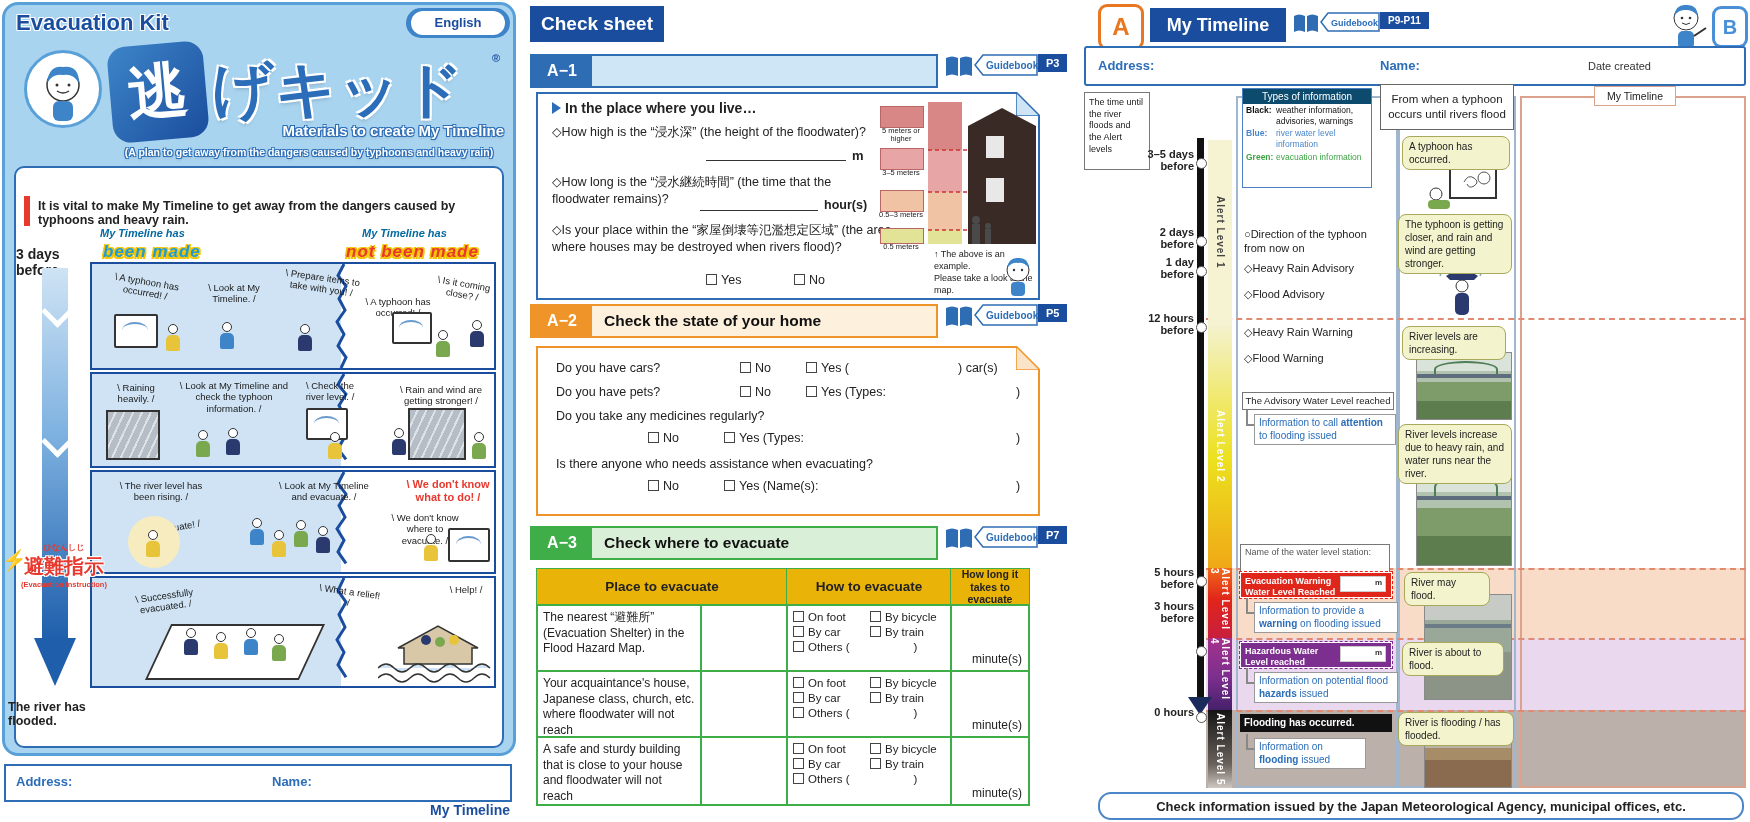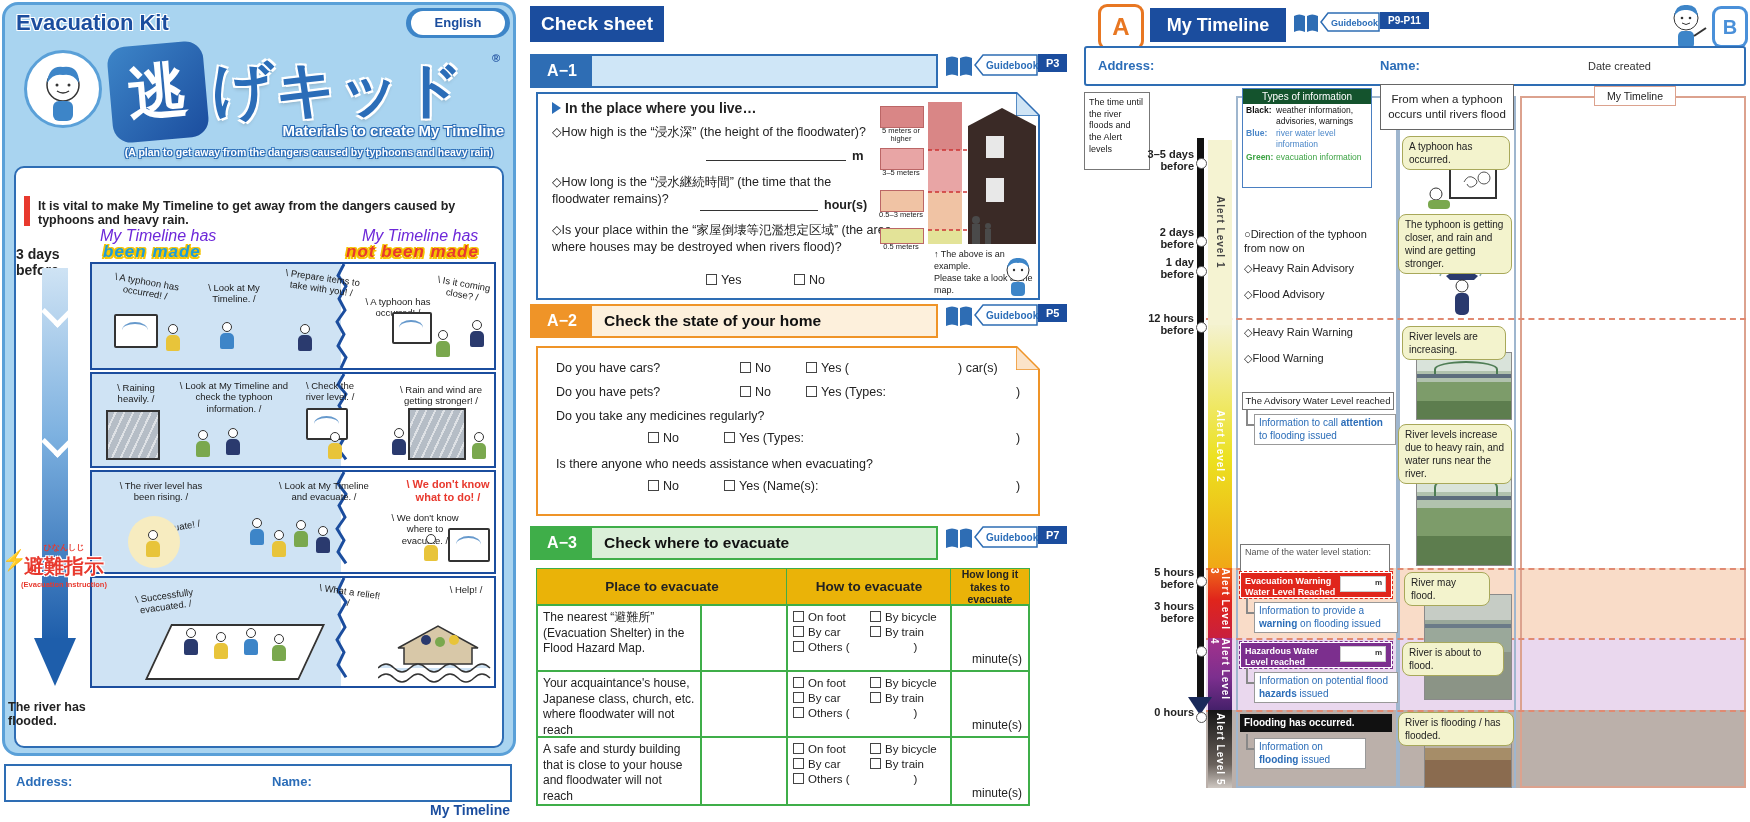--- a/index.html
+++ b/index.html
@@ -14,21 +14,21 @@
   .avatar{left:24px;top:50px;width:78px;height:78px;background:#fff;border:3px solid #5aa0d8;border-radius:50%;box-sizing:border-box}
   .tile{left:110px;top:44px;width:96px;height:96px;background:linear-gradient(135deg,#3d85c8,#1b4d9e);border-radius:18px;transform:rotate(-5deg);color:#fff;font-size:60px;font-weight:bold;text-align:center;line-height:96px}
   .bigjp{left:212px;top:50px;font-size:60px;font-weight:bold;color:#2b6db8;letter-spacing:2px;text-shadow:-2px -2px 0 #fff,2px -2px 0 #fff,-2px 2px 0 #fff,2px 2px 0 #fff,0 3px 4px rgba(0,0,0,.2)}
   .reg{left:492px;top:52px;font-size:11px;color:#1b4d9e;font-weight:bold}
   .osub{color:#fff;font-weight:bold;text-shadow:-1px -1px 0 #2b6db8,1px -1px 0 #2b6db8,-1px 1px 0 #2b6db8,1px 1px 0 #2b6db8,0 2px 3px rgba(0,0,0,.2)}
   .sub1{left:232px;top:122px;width:272px;font-size:15px;text-align:right}
   .sub2{left:110px;top:146px;width:398px;font-size:10.5px;text-align:center}
   .wbox{left:14px;top:166px;width:490px;height:582px;background:#fff;border:2.5px solid #2e6db4;border-radius:10px;box-sizing:border-box}
   .redbar{left:24px;top:196px;width:6px;height:30px;background:#e8392e}
   .intro{left:38px;top:199px;width:458px;font-size:12.5px;font-weight:bold}
-  .colpre{font-size:16px;font-weight:normal;font-style:italic;color:#6d28d9}
+  .colpre{font-size:11px;font-weight:bold;font-style:italic;color:#0369a1}
   .colword{font-size:17px;font-weight:bold;font-style:italic;letter-spacing:1px;text-shadow:-1.5px -1.5px 0 #f5c400,1.5px -1.5px 0 #f5c400,-1.5px 1.5px 0 #f5c400,1.5px 1.5px 0 #f5c400}
   .made{color:#1f9cd8}.notmade{color:#e8392e}
   .tlabel{font-size:14px;font-weight:bold;color:#222}
   .arrowstrip{left:42px;top:268px;width:26px;height:372px;background:linear-gradient(#cfe3f4,#7db1e0 45%,#1e5eab)}
   .arrowhead{left:34px;top:638px;width:0;height:0;border-left:21px solid transparent;border-right:21px solid transparent;border-top:48px solid #1e5eab}
   .chev{left:46px;width:18px;height:18px;border-right:5px solid #fff;border-bottom:5px solid #fff;transform:rotate(45deg)}
   .crow{border:2.5px solid #1b4d9e;background:#fff;box-sizing:border-box;overflow:hidden}
   .crow .half{position:absolute;top:0;bottom:0;left:0;width:62%;background:#cfe3f4}
   .zig{position:absolute;top:0;left:60%;height:100%;width:22px}
   .cap{position:absolute;font-size:9.5px;line-height:1.2;text-align:center;color:#1a1a1a}
@@ -68,21 +68,21 @@
   .tcell{position:absolute;border:1px solid #3fae49;box-sizing:border-box;font-size:12px;padding:5px 6px;line-height:1.3}
   .thead{background:#eab308;font-weight:bold;text-align:center;display:flex;align-items:center;justify-content:center}
   .mins{position:absolute;font-size:12px;text-align:right}
   
   .badge{position:absolute;border-radius:9px;padding:3px;box-sizing:border-box}
   .badge .in{width:100%;height:100%;background:#fff;border-radius:6px;display:flex;align-items:center;justify-content:center;font-weight:bold}
   .ttitle{left:1150px;top:8px;width:136px;height:34px;background:#1b4d9e;color:#fff;font-size:18px;font-weight:bold;text-align:center;line-height:34px}
   .raddr{left:1084px;top:46px;width:662px;height:40px;border:2px solid #2e6db4;border-radius:3px;background:#fff;box-sizing:border-box}
   .axnote{left:1084px;top:92px;width:66px;height:78px;border:1.5px solid #777;background:#fff;font-size:9px;line-height:1.3;padding:4px;box-sizing:border-box}
   .legend{left:1242px;top:88px;width:130px;height:100px;border:1.5px solid #4a7fc1;background:#fff;box-sizing:border-box;z-index:6}
-  .leghdr{background:#14532d;color:#fff;font-size:10px;text-align:center;padding:2px 0}
+  .leghdr{background:#0c4a6e;color:#fff;font-size:10px;text-align:center;padding:2px 0}
   .legrow{font-size:8.5px;line-height:1.25;padding:1px 3px;display:flex}
   .legrow .k{flex:none;width:30px;font-weight:bold}
   .lg-black{color:#111}.lg-blue{color:#4a86c8}.lg-green{color:#3da344}
   .colhdr2{left:1380px;top:84px;width:132px;height:44px;border:1.5px solid #666;background:#fff;font-size:11.5px;text-align:center;display:flex;align-items:center;justify-content:center;z-index:6;line-height:1.3}
   .colhdr3{left:1594px;top:86px;width:80px;height:18px;border:1.5px solid #dca28e;background:#fff;font-size:10.5px;text-align:center;line-height:18px;z-index:6}
   .rowbg{position:absolute;left:1206px;width:540px}
   .dash{position:absolute;left:1206px;width:540px;border-top:2px dashed #e08a72;z-index:3}
   .colbox{position:absolute;border:2px solid #9fb6ce;box-sizing:border-box;z-index:2}
   .mtcol{position:absolute;border:2px solid #dca28e;box-sizing:border-box;z-index:2}
   .axisbar{left:1197px;top:138px;width:7px;height:560px;background:#111;z-index:4}
@@ -541,13 +541,14 @@
   <div class="bub" style="left:1402px;top:326px;width:104px">River levels are increasing.</div>
   <div class="photo ph-river" style="left:1416px;top:352px;width:94px;height:66px"></div>
   <div class="bub" style="left:1398px;top:424px;width:114px">River levels increase due to heavy rain, and water runs near the river.</div>
   <div class="photo ph-river" style="left:1416px;top:462px;width:94px;height:102px"></div>
   <div class="bub" style="left:1404px;top:572px;width:86px">River may flood.</div>
   <div class="photo ph-gray" style="left:1424px;top:594px;width:86px;height:104px"></div>
   <div class="bub" style="left:1402px;top:642px;width:102px;z-index:5">River is about to flood.</div>
   <div class="bub" style="left:1398px;top:712px;width:116px;z-index:5">River is flooding / has flooded.</div>
   <div class="photo ph-flood" style="left:1424px;top:736px;width:86px;height:50px"></div>
 
+  <div class="abs rnote">Check information issued by the Japan Meteorological Agency, municipal offices, etc.</div>
 </div>
 
 </body></html>

